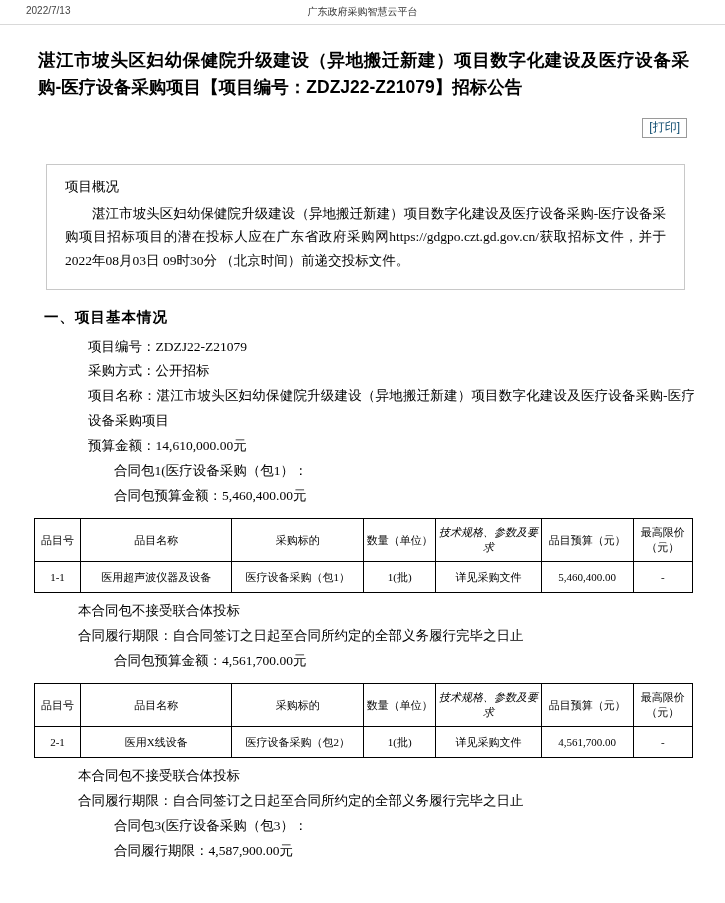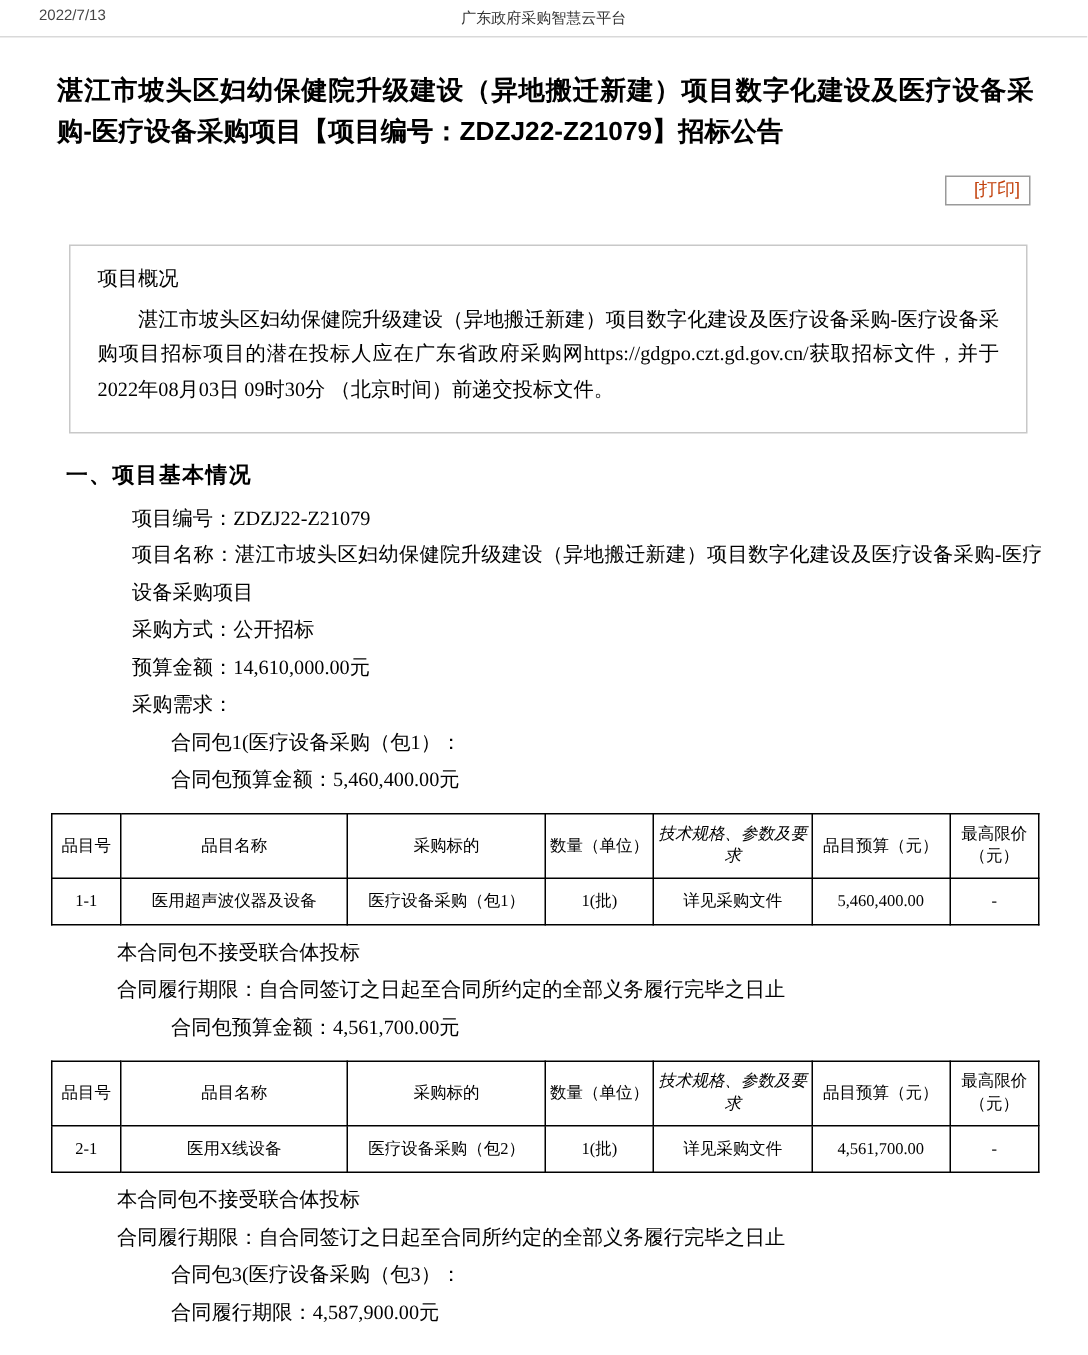--- a/index.html
+++ b/index.html
@@ -63,25 +63,25 @@
     letter-spacing: 0px;
   }
   .print-row {
     margin-top: 16px;
     margin-right: 8px;
     text-align: right;
   }
   .print-btn {
     display: inline-block;
     border: 1px solid #9a9a9a;
-    padding: 1px 6px 2px 18px;
+    padding: 1px 6px 2px 6px;
     font-size: 12px;
     font-family: "Liberation Sans", sans-serif;
     background: #fff;
-    color: #c2410c;
+    color: #0c4a6e;
     line-height: 1.2;
   }
   .overview-box {
     margin: 26px 10px 0 16px;
     border: 1px solid #c8c8c8;
     padding: 13px 18px 16px 18px;
     box-sizing: border-box;
   }
   .overview-title {
     font-size: 13.5px;
@@ -165,24 +165,23 @@
     </div>
 
     <div class="overview-box">
       <div class="overview-title">项目概况</div>
       <div class="overview-text">湛江市坡头区妇幼保健院升级建设（异地搬迁新建）项目数字化建设及医疗设备采购-医疗设备采购项目招标项目的潜在投标人应在广东省政府采购网https://gdgpo.czt.gd.gov.cn/获取招标文件，并于 2022年08月03日 09时30分 （北京时间）前递交投标文件。</div>
     </div>
 
     <div class="section-head">一、项目基本情况</div>
 
     <div class="field">项目编号：ZDZJ22-Z21079</div>
+    <div class="field">采购方式：公开招标</div>
     <div class="field">项目名称：湛江市坡头区妇幼保健院升级建设（异地搬迁新建）项目数字化建设及医疗设备采购-医疗设备采购项目</div>
-    <div class="field">采购方式：公开招标</div>
     <div class="field">预算金额：14,610,000.00元</div>
-    <div class="field">采购需求：</div>
 
     <div class="field indent2">合同包1(医疗设备采购（包1）：</div>
     <div class="field indent2">合同包预算金额：5,460,400.00元</div>
     <div class="tablewrap">
       <table class="items">
         <thead>
           <tr>
             <th class="col-no">品目号</th>
             <th class="col-name">品目名称</th>
             <th class="col-target">采购标的</th>

